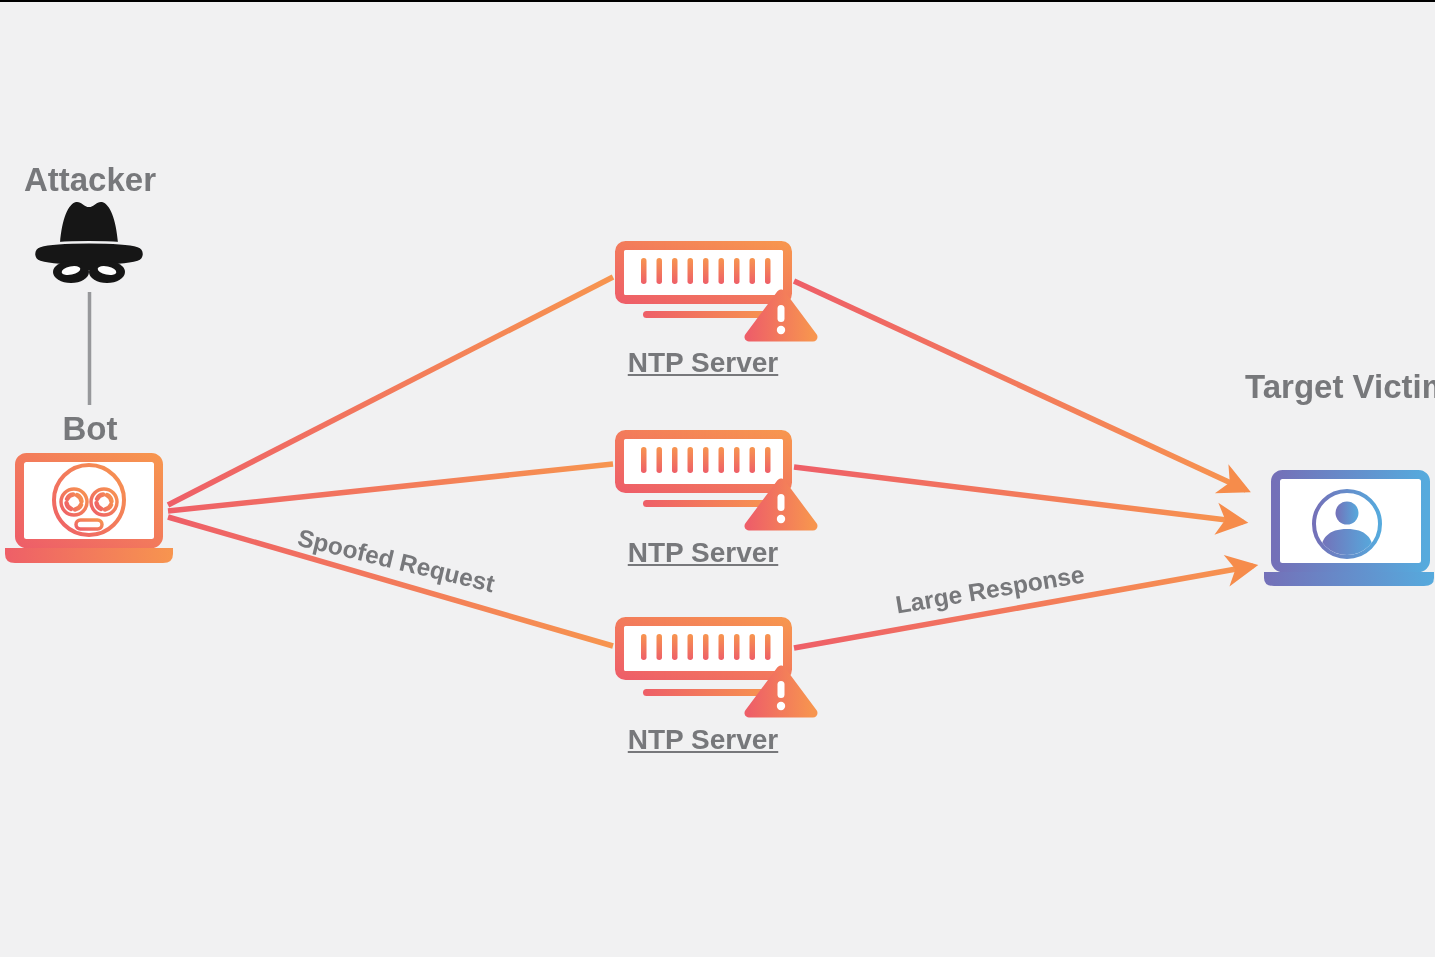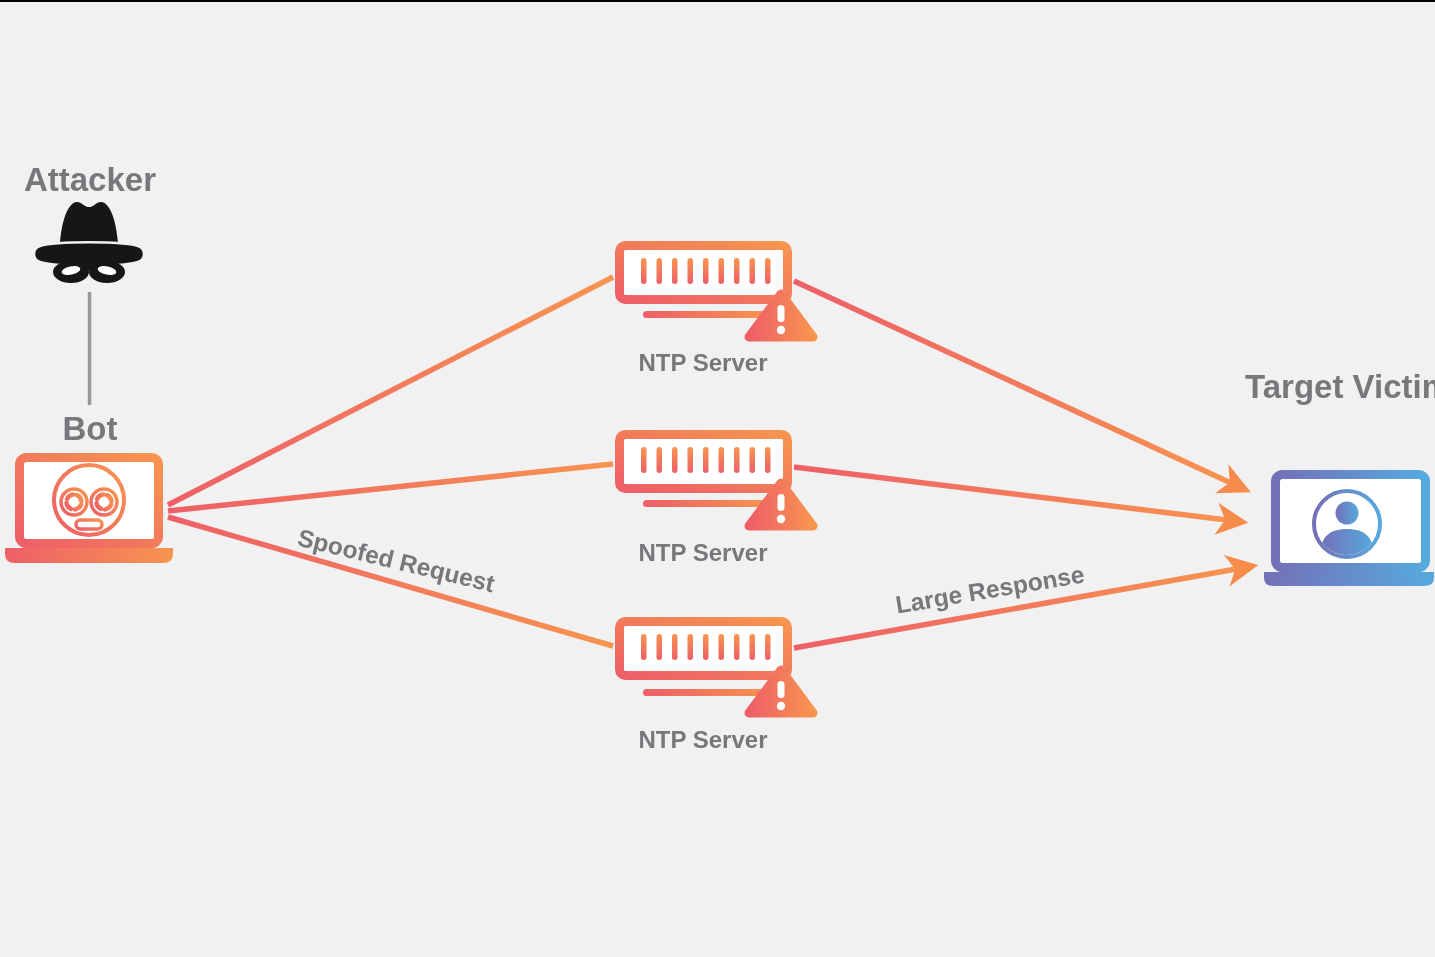--- a/index.html
+++ b/index.html
@@ -19,21 +19,21 @@
   svg.layer { position:absolute; left:0; top:0; }
   .label {
     position:absolute;
     color: var(--label-gray, #77787b);
     font-weight: 700;
     text-align: center;
     white-space: pre-line;
     user-select: none;
   }
   .node-label { font-size: 33px; line-height: 37px; }
-  .server-label { font-size: 24px; line-height: 26px; }
+  .server-label { font-size: 28px; line-height: 26px; text-decoration: underline; }
   .edge-label { font-size: 24.5px; line-height: 26px; white-space: nowrap; }
   .attacker-label { left: -10px; top: 161px; width: 200px; }
   .bot-label      { left: -10px; top: 410px; width: 200px; }
   .victim-label   { left: 1238px; top: 368px; width: 220px; }
   .server-label-1 { left: 593px; top: 350px; width: 220px; }
   .server-label-2 { left: 593px; top: 540px; width: 220px; }
   .server-label-3 { left: 593px; top: 727px; width: 220px; }
   .spoofed-label  { left: 276px; top: 548px; width: 240px; transform: rotate(13.5deg); }
   .large-label    { left: 870px; top: 577px; width: 240px; transform: rotate(-9.5deg); }
 </style>

